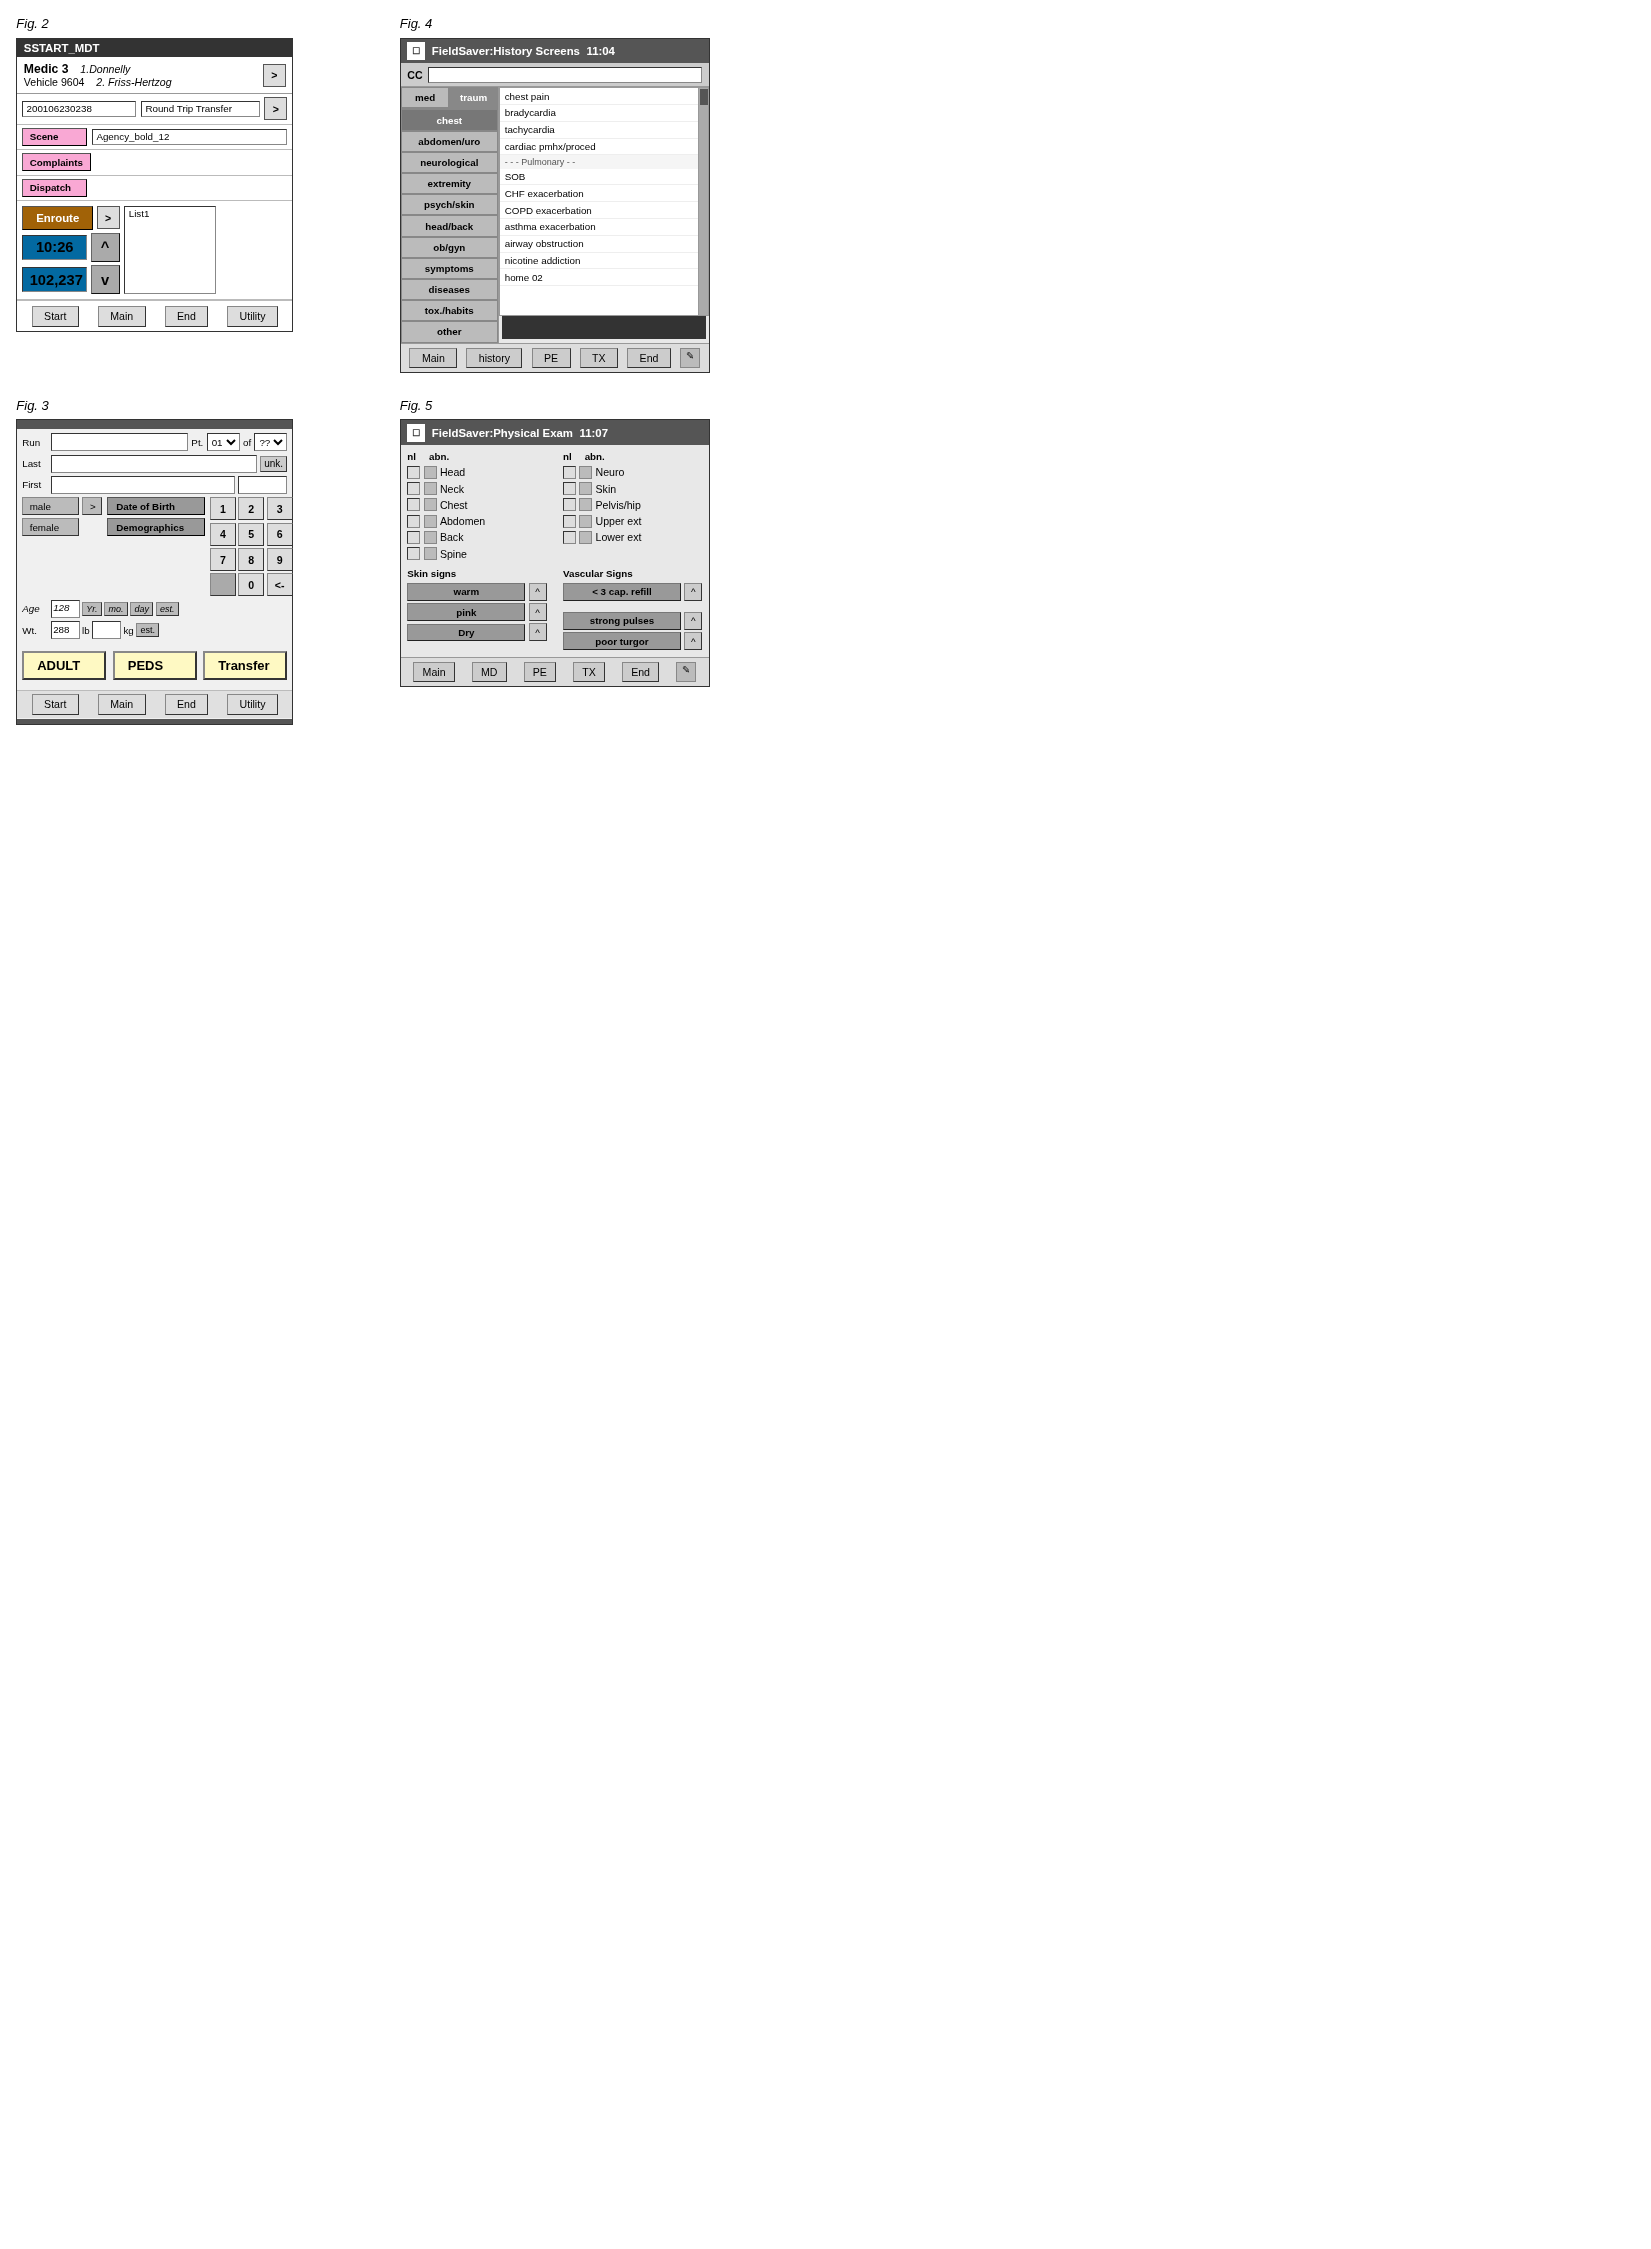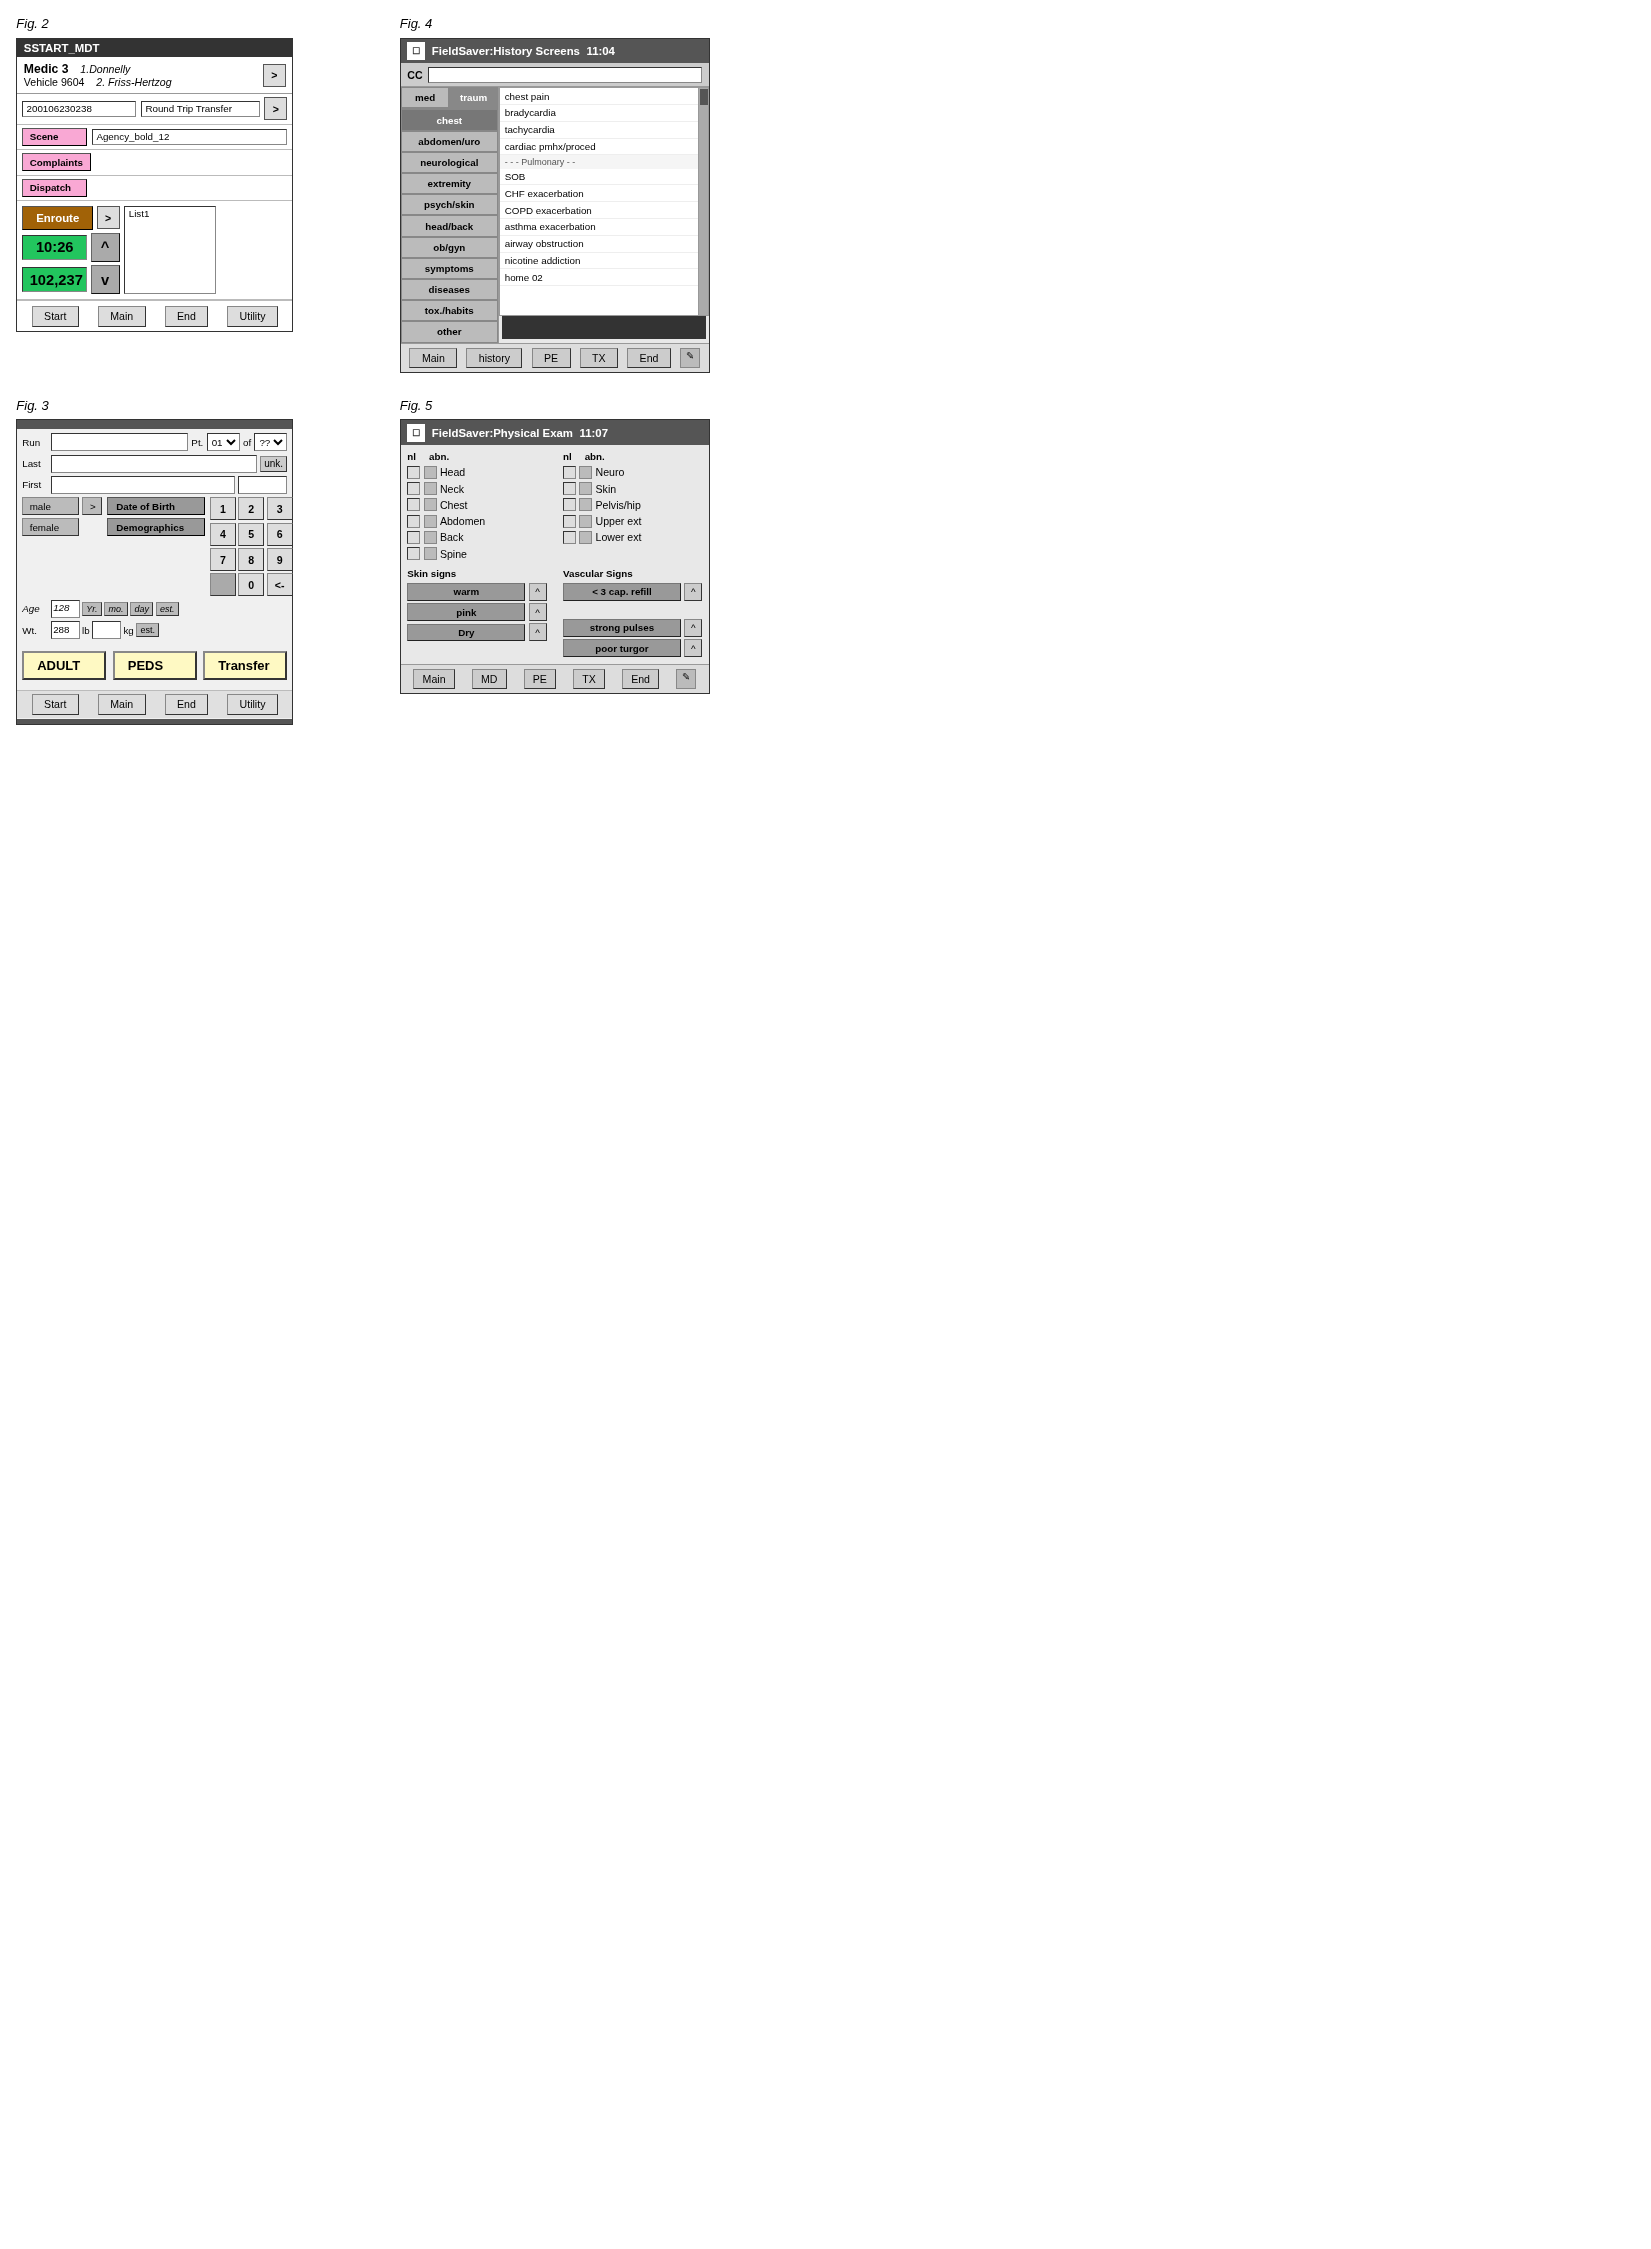--- a/index.html
+++ b/index.html
@@ -108,21 +108,21 @@
       color: #fff;
       border: 1.6px outset #555;
       padding: 4.9px 13px;
       font-size: 11.4px;
       font-weight: bold;
       cursor: pointer;
     }
 
     .fig2-time-box {
       border: 1.6px inset #888;
-      background: #22c55e;
+      background: #0369a1;
       padding: 3.3px 6.5px;
       font-size: 14.7px;
       font-weight: bold;
       width: 65px;
       text-align: center;
     }
 
     .fig2-arrow-btn {
       border: 1.6px outset #666;
       background: #aaa;
@@ -898,21 +898,21 @@
               <div class="fig5-up-arrow">^</div>
             </div>
             <div class="fig5-sv-item">
               <div class="fig5-sv-btn">Dry</div>
               <div class="fig5-up-arrow">^</div>
             </div>
           </div>
 
           <div>
             <div style="font-size:9.8px;font-weight:bold;margin-bottom:3.3px;">Vascular Signs</div>
-            <div class="fig5-sv-item" style="margin-bottom:18px;">
+            <div class="fig5-sv-item" style="margin-bottom:11px;">
               <div class="fig5-sv-btn">&lt; 3 cap. refill</div>
               <div class="fig5-up-arrow">^</div>
             </div>
             <div class="fig5-sv-item" style="margin-bottom:2.4px;">
               <div class="fig5-sv-btn">strong pulses</div>
               <div class="fig5-up-arrow">^</div>
             </div>
             <div class="fig5-sv-item">
               <div class="fig5-sv-btn">poor turgor</div>
               <div class="fig5-up-arrow">^</div>

